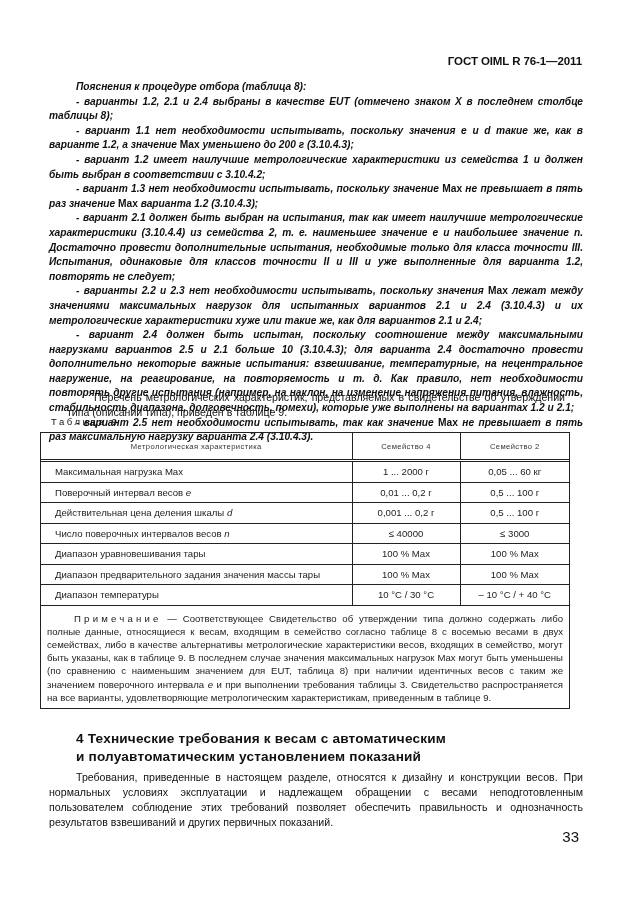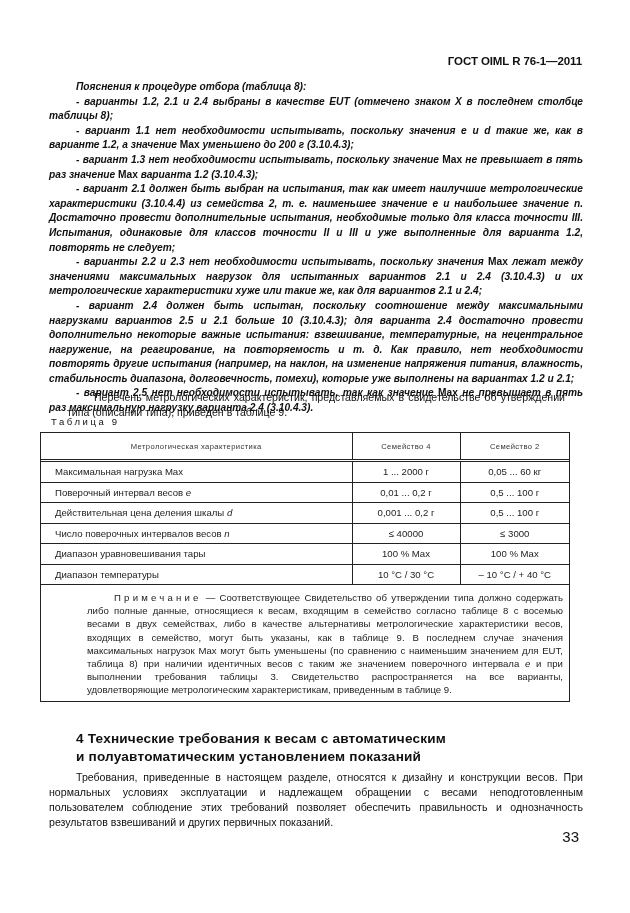--- a/index.html
+++ b/index.html
@@ -41,21 +41,21 @@
     border-bottom: 1px solid #222; color: #222;
   }
   .tbl td.v { text-align: center; padding: 0; }
   .tbl th + th, .tbl td + td { border-left: 1px solid #222; }
   .tbl .c1 { width: 311px; }
   .tbl .c2 { width: 108px; }
   .tbl .note {
     font-size: 9.6px; line-height: 13.2px; text-align: justify; color: #222;
     padding: 6px 6px 4px 6px; margin: 0;
   }
-  .tbl .note .first { text-indent: 27px; display: block; margin-left: 40px; }
+  .tbl .note .first { text-indent: 27px; display: block; }
   .tbl .spaced { letter-spacing: 3.2px; }
   .section-title {
     position: absolute; left: 76px; top: 730px; width: 500px;
     font-size: 13.6px; line-height: 18px; font-weight: bold; margin: 0; letter-spacing: 0.2px;
   }
   .section-body {
     position: absolute; left: 49px; top: 770px; width: 534px;
     font-size: 10.6px; line-height: 15px; text-align: justify;
   }
   .section-body p { margin: 0; text-indent: 27px; }
@@ -66,20 +66,21 @@
 </style>
 </head>
 <body>
 
 <div class="page-header">ГОСТ OIML R 76-1—2011</div>
 
 <div class="notes">
   <p>Пояснения к процедуре отбора (таблица 8):</p>
   <p>- варианты 1.2, 2.1 и 2.4 выбраны в качестве EUT (отмечено знаком X в последнем столбце таблицы 8);</p>
   <p><span>- вариант 1.1 нет необходимости испытывать, поскольку значения e и d такие же, как в варианте 1.2, а значение </span><span class="up">Max</span><span> уменьшено до 200 г (3.10.4.3);</span></p>
+  <p>- вариант 1.2 имеет наилучшие метрологические характеристики из семейства 1 и должен быть выбран в соответствии с 3.10.4.2;</p>
   <p><span>- вариант 1.3 нет необходимости испытывать, поскольку значение </span><span class="up">Max</span><span> не превышает в пять раз значение </span><span class="up">Max</span><span> варианта 1.2 (3.10.4.3);</span></p>
   <p>- вариант 2.1 должен быть выбран на испытания, так как имеет наилучшие метрологические характеристики (3.10.4.4) из семейства 2, т. е. наименьшее значение e и наибольшее значение n. Достаточно провести дополнительные испытания, необходимые только для класса точности III. Испытания, одинаковые для классов точности II и III и уже выполненные для варианта 1.2, повторять не следует;</p>
   <p><span>- варианты 2.2 и 2.3 нет необходимости испытывать, поскольку значения </span><span class="up">Max</span><span> лежат между значениями максимальных нагрузок для испытанных вариантов 2.1 и 2.4 (3.10.4.3) и их метрологические характеристики хуже или такие же, как для вариантов 2.1 и 2.4;</span></p>
   <p>- вариант 2.4 должен быть испытан, поскольку соотношение между максимальными нагрузками вариантов 2.5 и 2.1 больше 10 (3.10.4.3); для варианта 2.4 достаточно провести дополнительно некоторые важные испытания: взвешивание, температурные, на нецентральное нагружение, на реагирование, на повторяемость и т. д. Как правило, нет необходимости повторять другие испытания (например, на наклон, на изменение напряжения питания, влажность, стабильность диапазона, долговечность, помехи), которые уже выполнены на вариантах 1.2 и 2.1;</p>
   <p><span>- вариант 2.5 нет необходимости испытывать, так как значение </span><span class="up">Max</span><span> не превышает в пять раз максимальную нагрузку варианта 2.4 (3.10.4.3).</span></p>
 </div>
 
 <div class="intro">
   <p>Перечень метрологических характеристик, представляемых в свидетельстве об утверждении типа (описании типа), приведен в таблице 9.</p>
 </div>
@@ -120,20 +121,25 @@
         <td><span>Число поверочных интервалов весов </span><i class="it">n</i></td>
         <td class="v">≤ 40000</td>
         <td class="v">≤ 3000</td>
       </tr>
       <tr>
         <td><span>Диапазон уравновешивания тары</span><i class="it"></i></td>
         <td class="v">100 % Max</td>
         <td class="v">100 % Max</td>
       </tr>
       <tr>
+        <td><span>Диапазон предварительного задания значения массы тары</span><i class="it"></i></td>
+        <td class="v">100 % Max</td>
+        <td class="v">100 % Max</td>
+      </tr>
+      <tr>
         <td><span>Диапазон температуры</span><i class="it"></i></td>
         <td class="v">10 °C / 30 °C</td>
         <td class="v">– 10 °C / + 40 °C</td>
       </tr>
     </tbody>
   </table>
   <div class="note">
     <span class="first"><span class="spaced">Примечание</span><span> — </span><span>Соответствующее Свидетельство об утверждении типа должно содержать либо полные данные, относящиеся к весам, входящим в семейство согласно таблице 8 с восемью весами в двух семействах, либо в качестве альтернативы метрологические характеристики весов, входящих в семейство, могут быть указаны, как в таблице 9. В последнем случае значения максимальных нагрузок Max могут быть уменьшены (по сравнению с наименьшим значением для EUT, таблица 8) при наличии идентичных весов с таким же значением поверочного интервала </span><i class="it">e</i><span> и при выполнении требования таблицы 3. Свидетельство распространяется на все варианты, удовлетворяющие метрологическим характеристикам, приведенным в таблице 9.</span></span>
   </div>
 </div>

